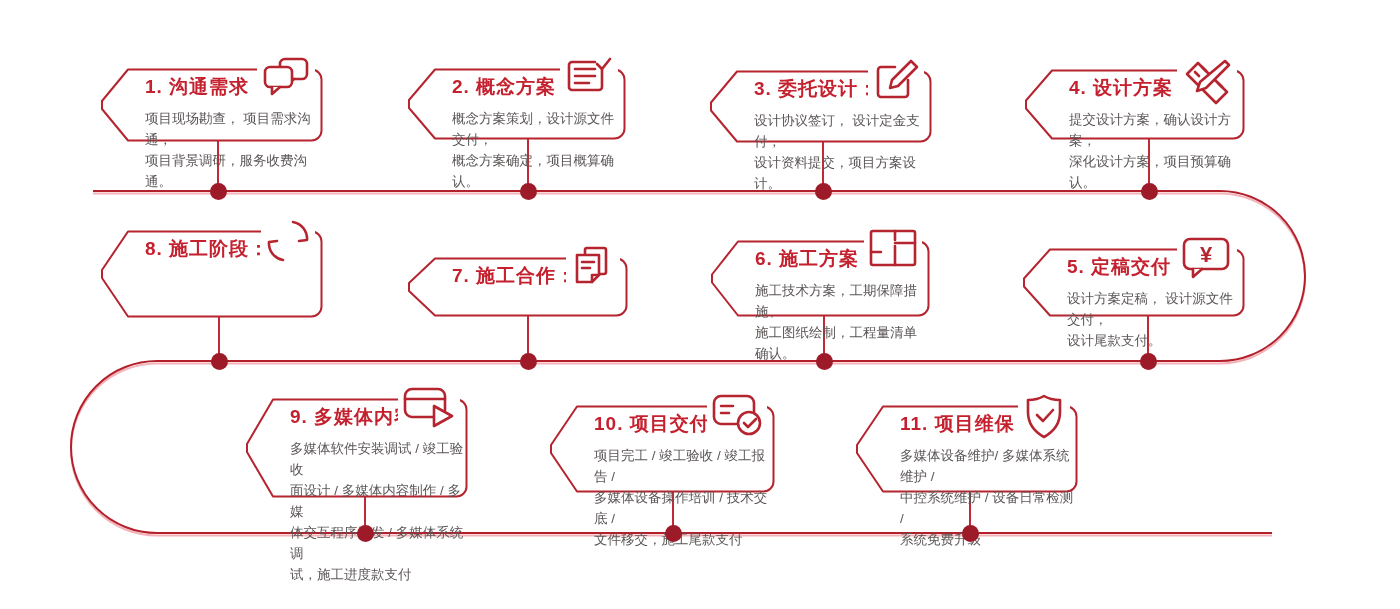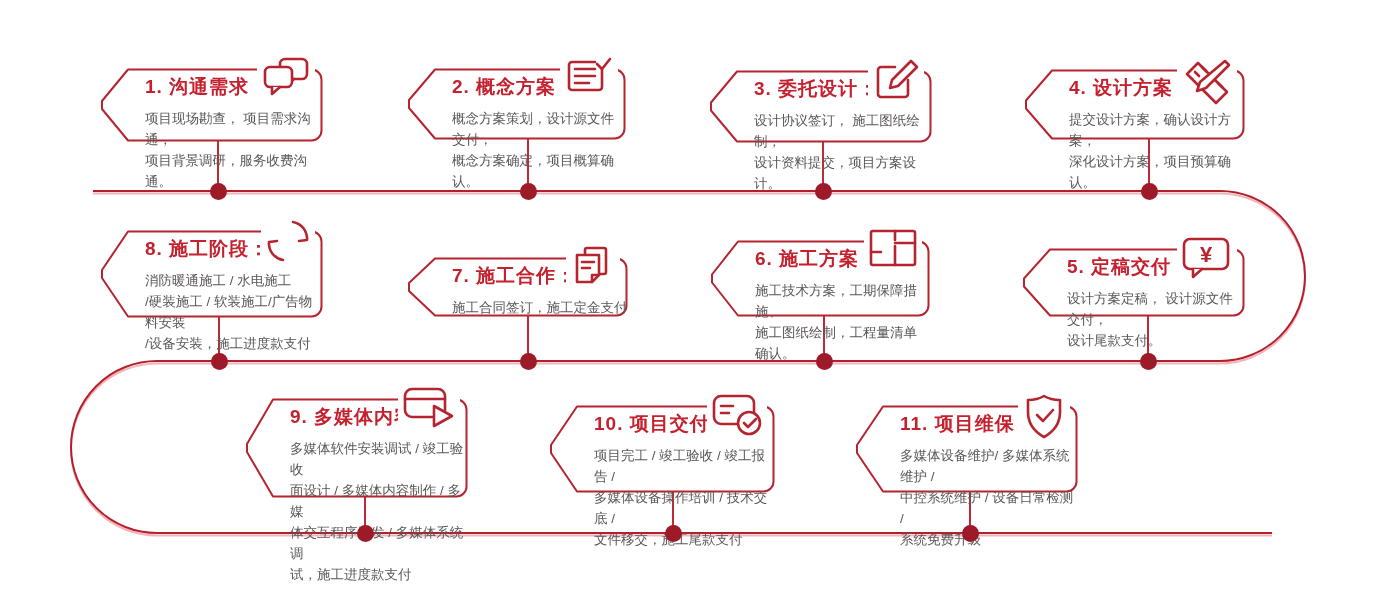--- a/index.html
+++ b/index.html
@@ -85,21 +85,21 @@
         <path class="ic" d="M33,8 l5,5 8,-10"></path>
       </svg>
     </div>
   </div>
 
   <div class="card" style="left:727px;top:70px;width:205px;height:73px">
     <svg class="bubble" width="227" height="73" viewBox="-22 0 227 73" style="left: -22px;">
         <path d="M 10 1.5 H 193.5 A 10 10 0 0 1 203.5 11.5 V 61.5 A 10 10 0 0 1 193.5 71.5 H 10 L -16 40.5 L -16 32.5 Z" fill="none" stroke="#b5242f" stroke-width="2" stroke-linejoin="round"></path>
       </svg>
     <div class="title">3. 委托设计：</div>
-    <div class="desc">设计协议签订， 施工图纸绘制，
+    <div class="desc">设计协议签订， 设计定金支付，
 设计资料提交，项目方案设计。</div>
     <div class="icon">
       <svg width="48" height="46" viewBox="0 0 48 46">
         <path class="icf" d="M36,22 v14 a3,3 0 0 1 -3,3 H9 a3,3 0 0 1 -3,-3 V12 a3,3 0 0 1 3,-3 h14"></path>
         <path class="icf" d="M39,3 l6,6 L26,28 l-8,2 2,-8 Z"></path>
       </svg>
     </div>
   </div>
 
   <div class="card" style="left:1042px;top:69px;width:203px;height:71px">
@@ -116,37 +116,33 @@
         <path class="icf" d="M44,4 l4,4 L25,31 l-9,3 3,-9 Z"></path>
       </svg>
     </div>
   </div>
 
   <div class="card" style="left:118px;top:230px;width:205px;height:76px">
     <svg class="bubble" width="227" height="88" viewBox="-22 0 227 88" style="left: -22px;">
         <path d="M 10 1.5 H 193.5 A 10 10 0 0 1 203.5 11.5 V 76.5 A 10 10 0 0 1 193.5 86.5 H 10 L -16 48 L -16 40 Z" fill="none" stroke="#b5242f" stroke-width="2" stroke-linejoin="round"></path>
       </svg>
     <div class="title">8. 施工阶段：</div>
-    <div class="desc">消防暖通施工 / 水电施工
-/硬装施工 / 软装施工/广告物料安装
-/设备安装，施工进度款支付</div>
     <div class="icon">
       <svg width="46" height="46" viewBox="0 0 46 46">
         <path class="ic" d="M28,4 A17,17 0 0 1 42,22 L34,23"></path>
         <path class="ic" d="M18,42 A17,17 0 0 1 4,24 L12,23"></path>
       </svg>
     </div>
   </div>
 
   <div class="card" style="left:425px;top:257px;width:203px;height:60px">
     <svg class="bubble" width="225" height="60" viewBox="-22 0 225 60" style="left: -22px;">
         <path d="M 10 1.5 H 191.5 A 10 10 0 0 1 201.5 11.5 V 48.5 A 10 10 0 0 1 191.5 58.5 H 10 L -16 34 L -16 26 Z" fill="none" stroke="#b5242f" stroke-width="2" stroke-linejoin="round"></path>
       </svg>
     <div class="title">7. 施工合作：</div>
-    <div class="desc">施工合同签订，施工定金支付</div>
     <div class="icon">
       <svg width="46" height="46" viewBox="0 0 46 46">
         <rect class="icf" x="15" y="3" width="21" height="26" rx="2"></rect>
         <path class="icf" d="M7,10 h22 v20 l-7,7 H7 Z"></path>
         <path class="ic" d="M22,37 v-7 h7"></path>
         <path class="ic" d="M12,17 h12 M12,23 h8"></path>
       </svg>
     </div>
   </div>
 

